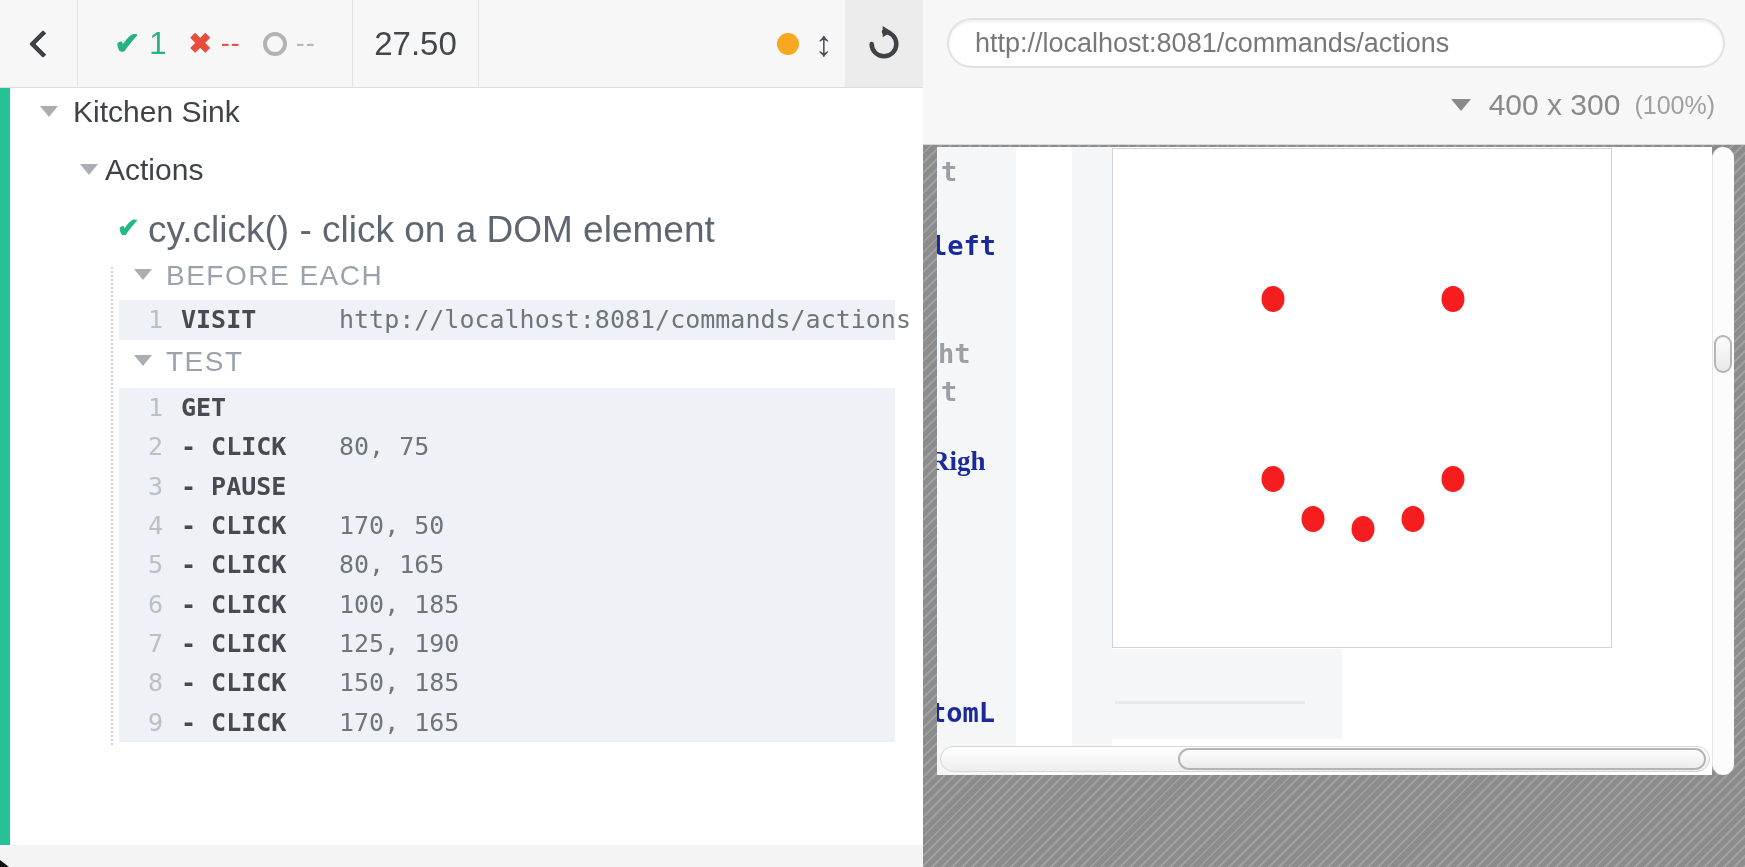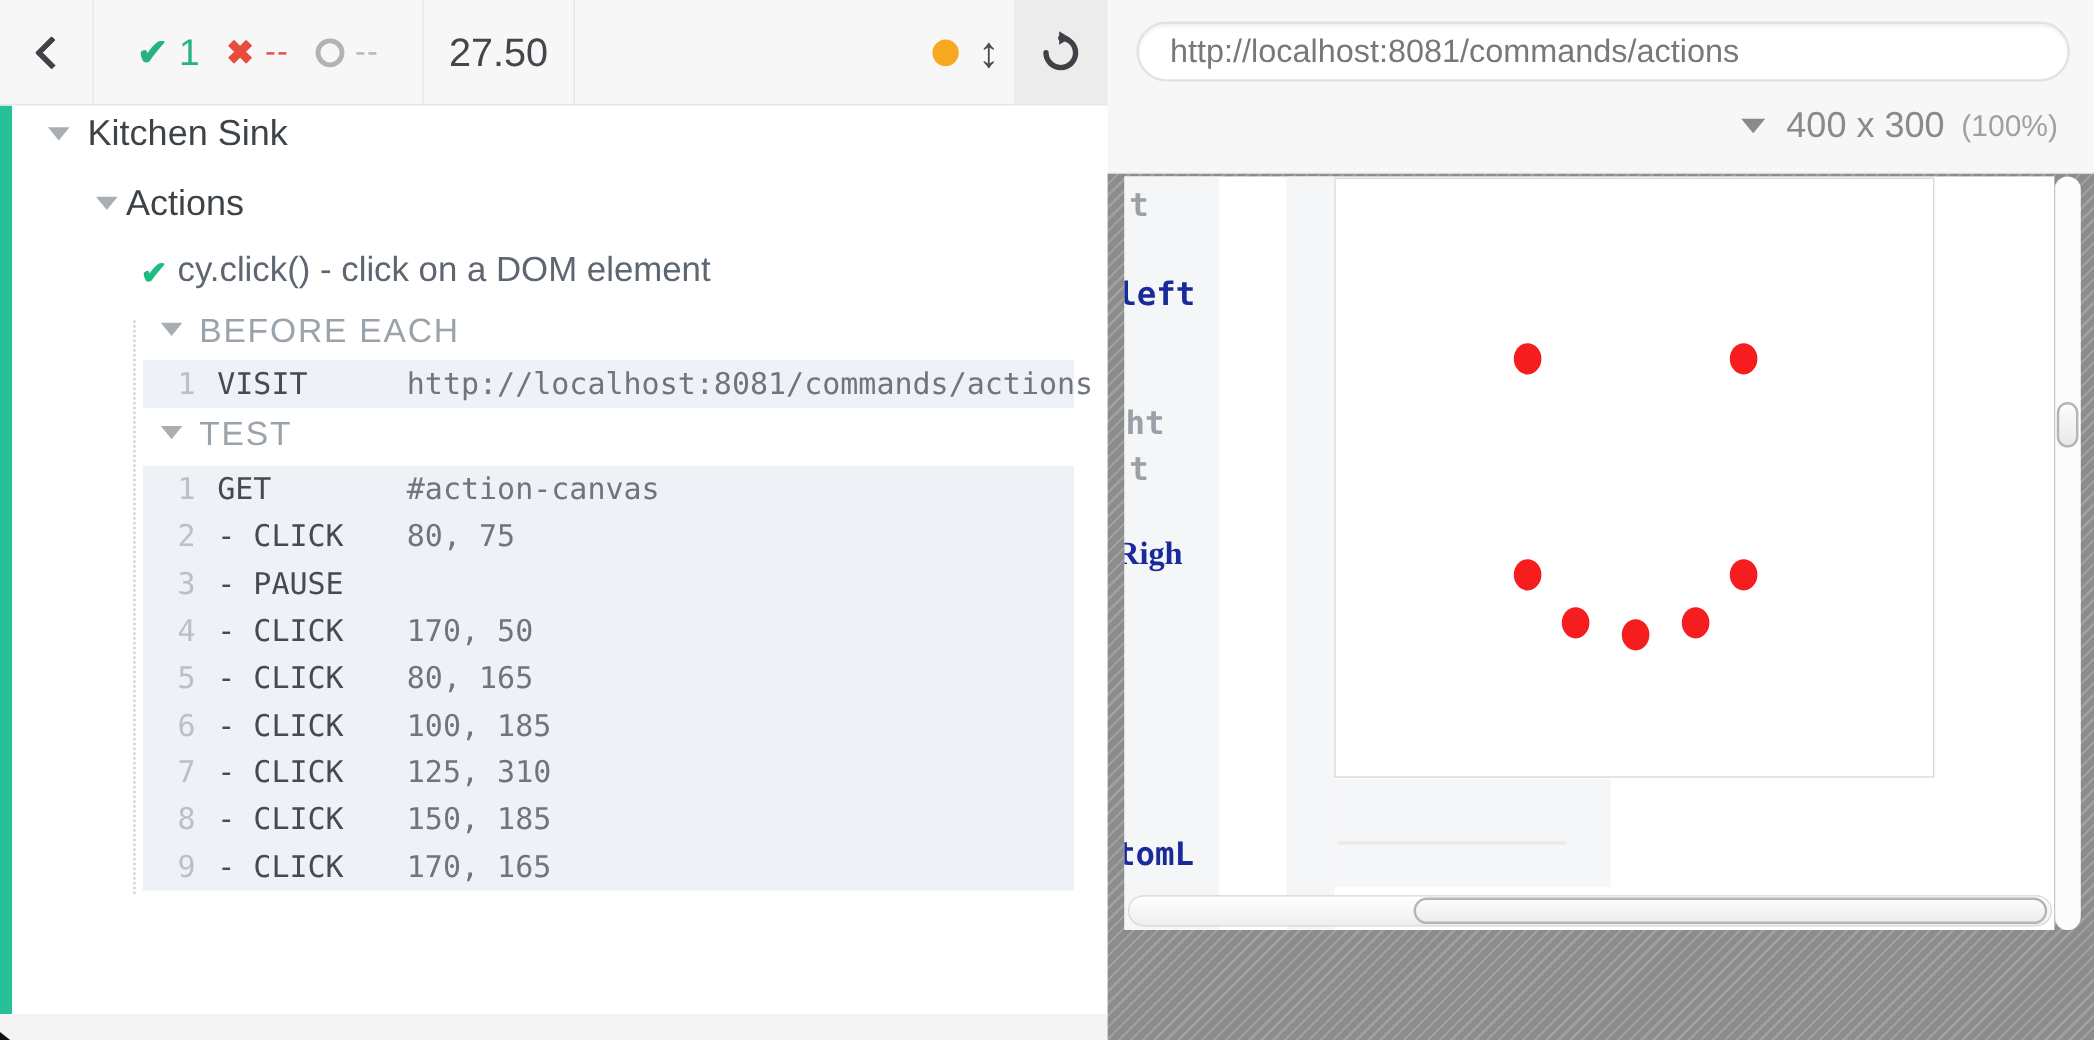--- a/index.html
+++ b/index.html
@@ -39,35 +39,35 @@
   .content {
     position:absolute; left:0; top:88px; width:923px; height:757px; background:#ffffff; overflow:hidden;
   }
   .pass-bar { position:absolute; left:0; top:0; width:10px; height:757px; background:#26c194; }
   .caret {
     position:absolute; width:0; height:0;
     border-left:9px solid transparent; border-right:9px solid transparent; border-top:11px solid #a9aeb3;
   }
   .suite-label { position:absolute; color:#3e4347; font-size:30px; white-space:nowrap; cursor:pointer; }
   .test-check { position:absolute; color:#21ba81; font-size:27px; font-weight:bold; }
-  .test-title { position:absolute; color:#5e6771; font-size:29px; white-space:nowrap; cursor:pointer; }
+  .test-title { position:absolute; color:#5e6771; font-size:37px; white-space:nowrap; cursor:pointer; }
   .section-label {
     position:absolute; color:#9aa3ab; font-size:28px; letter-spacing:1.5px; cursor:pointer; white-space:nowrap;
   }
   .indent-guide {
     position:absolute; left:111px; top:179px; height:478px; width:0;
     border-left:2px dotted #ccd2d8;
   }
   .cmd-block { position:absolute; left:119px; width:776px; background:#eef1f5; }
   .cmd-row {
     display:flex; align-items:center; height:39.3px;
     font-family:"DejaVu Sans Mono", monospace; font-size:25px;
   }
   .cmd-num { width:44px; text-align:right; color:#b9c0c8; flex:none; }
-  .cmd-name { width:158px; margin-left:18px; color:#464b51; font-weight:normal; flex:none; white-space:pre; }
+  .cmd-name { width:158px; margin-left:18px; color:#464b51; font-weight:bold; flex:none; white-space:pre; }
   .cmd-msg { color:#6e757d; white-space:pre; }
   .footer-left { position:absolute; left:0; top:845px; width:923px; height:22px; background:#f4f4f4; }
   .cursor-tip {
     position:absolute; left:0; top:853px; width:0; height:0;
     border-top:7px solid transparent; border-bottom:7px solid #111; border-right:9px solid transparent;
   }
   
   .rp-header {
     position:absolute; left:923px; top:0; width:822px; height:145px;
     background:#f7f7f8; border-bottom:1px solid #d8d8d8;
@@ -192,21 +192,20 @@
         </div>
       </div>
 
     <div class="caret" style="left:134px; top:267px;"></div>
     <div class="section-label" style="left:166px; top:258px;">TEST</div>
 
     <div class="cmd-block" style="top:300px; height:354px;">
         <div class="cmd-row">
           <span class="cmd-num">1</span>
           <span class="cmd-name">GET</span>
-          <span class="cmd-msg">#action-canvas</span>
         </div>
         <div class="cmd-row">
           <span class="cmd-num">2</span>
           <span class="cmd-name">- CLICK</span>
           <span class="cmd-msg">80, 75</span>
         </div>
         <div class="cmd-row">
           <span class="cmd-num">3</span>
           <span class="cmd-name">- PAUSE</span>
           <span class="cmd-msg"></span>
@@ -222,21 +221,21 @@
           <span class="cmd-msg">80, 165</span>
         </div>
         <div class="cmd-row">
           <span class="cmd-num">6</span>
           <span class="cmd-name">- CLICK</span>
           <span class="cmd-msg">100, 185</span>
         </div>
         <div class="cmd-row">
           <span class="cmd-num">7</span>
           <span class="cmd-name">- CLICK</span>
-          <span class="cmd-msg">125, 310</span>
+          <span class="cmd-msg">125, 190</span>
         </div>
         <div class="cmd-row">
           <span class="cmd-num">8</span>
           <span class="cmd-name">- CLICK</span>
           <span class="cmd-msg">150, 185</span>
         </div>
         <div class="cmd-row">
           <span class="cmd-num">9</span>
           <span class="cmd-name">- CLICK</span>
           <span class="cmd-msg">170, 165</span>

